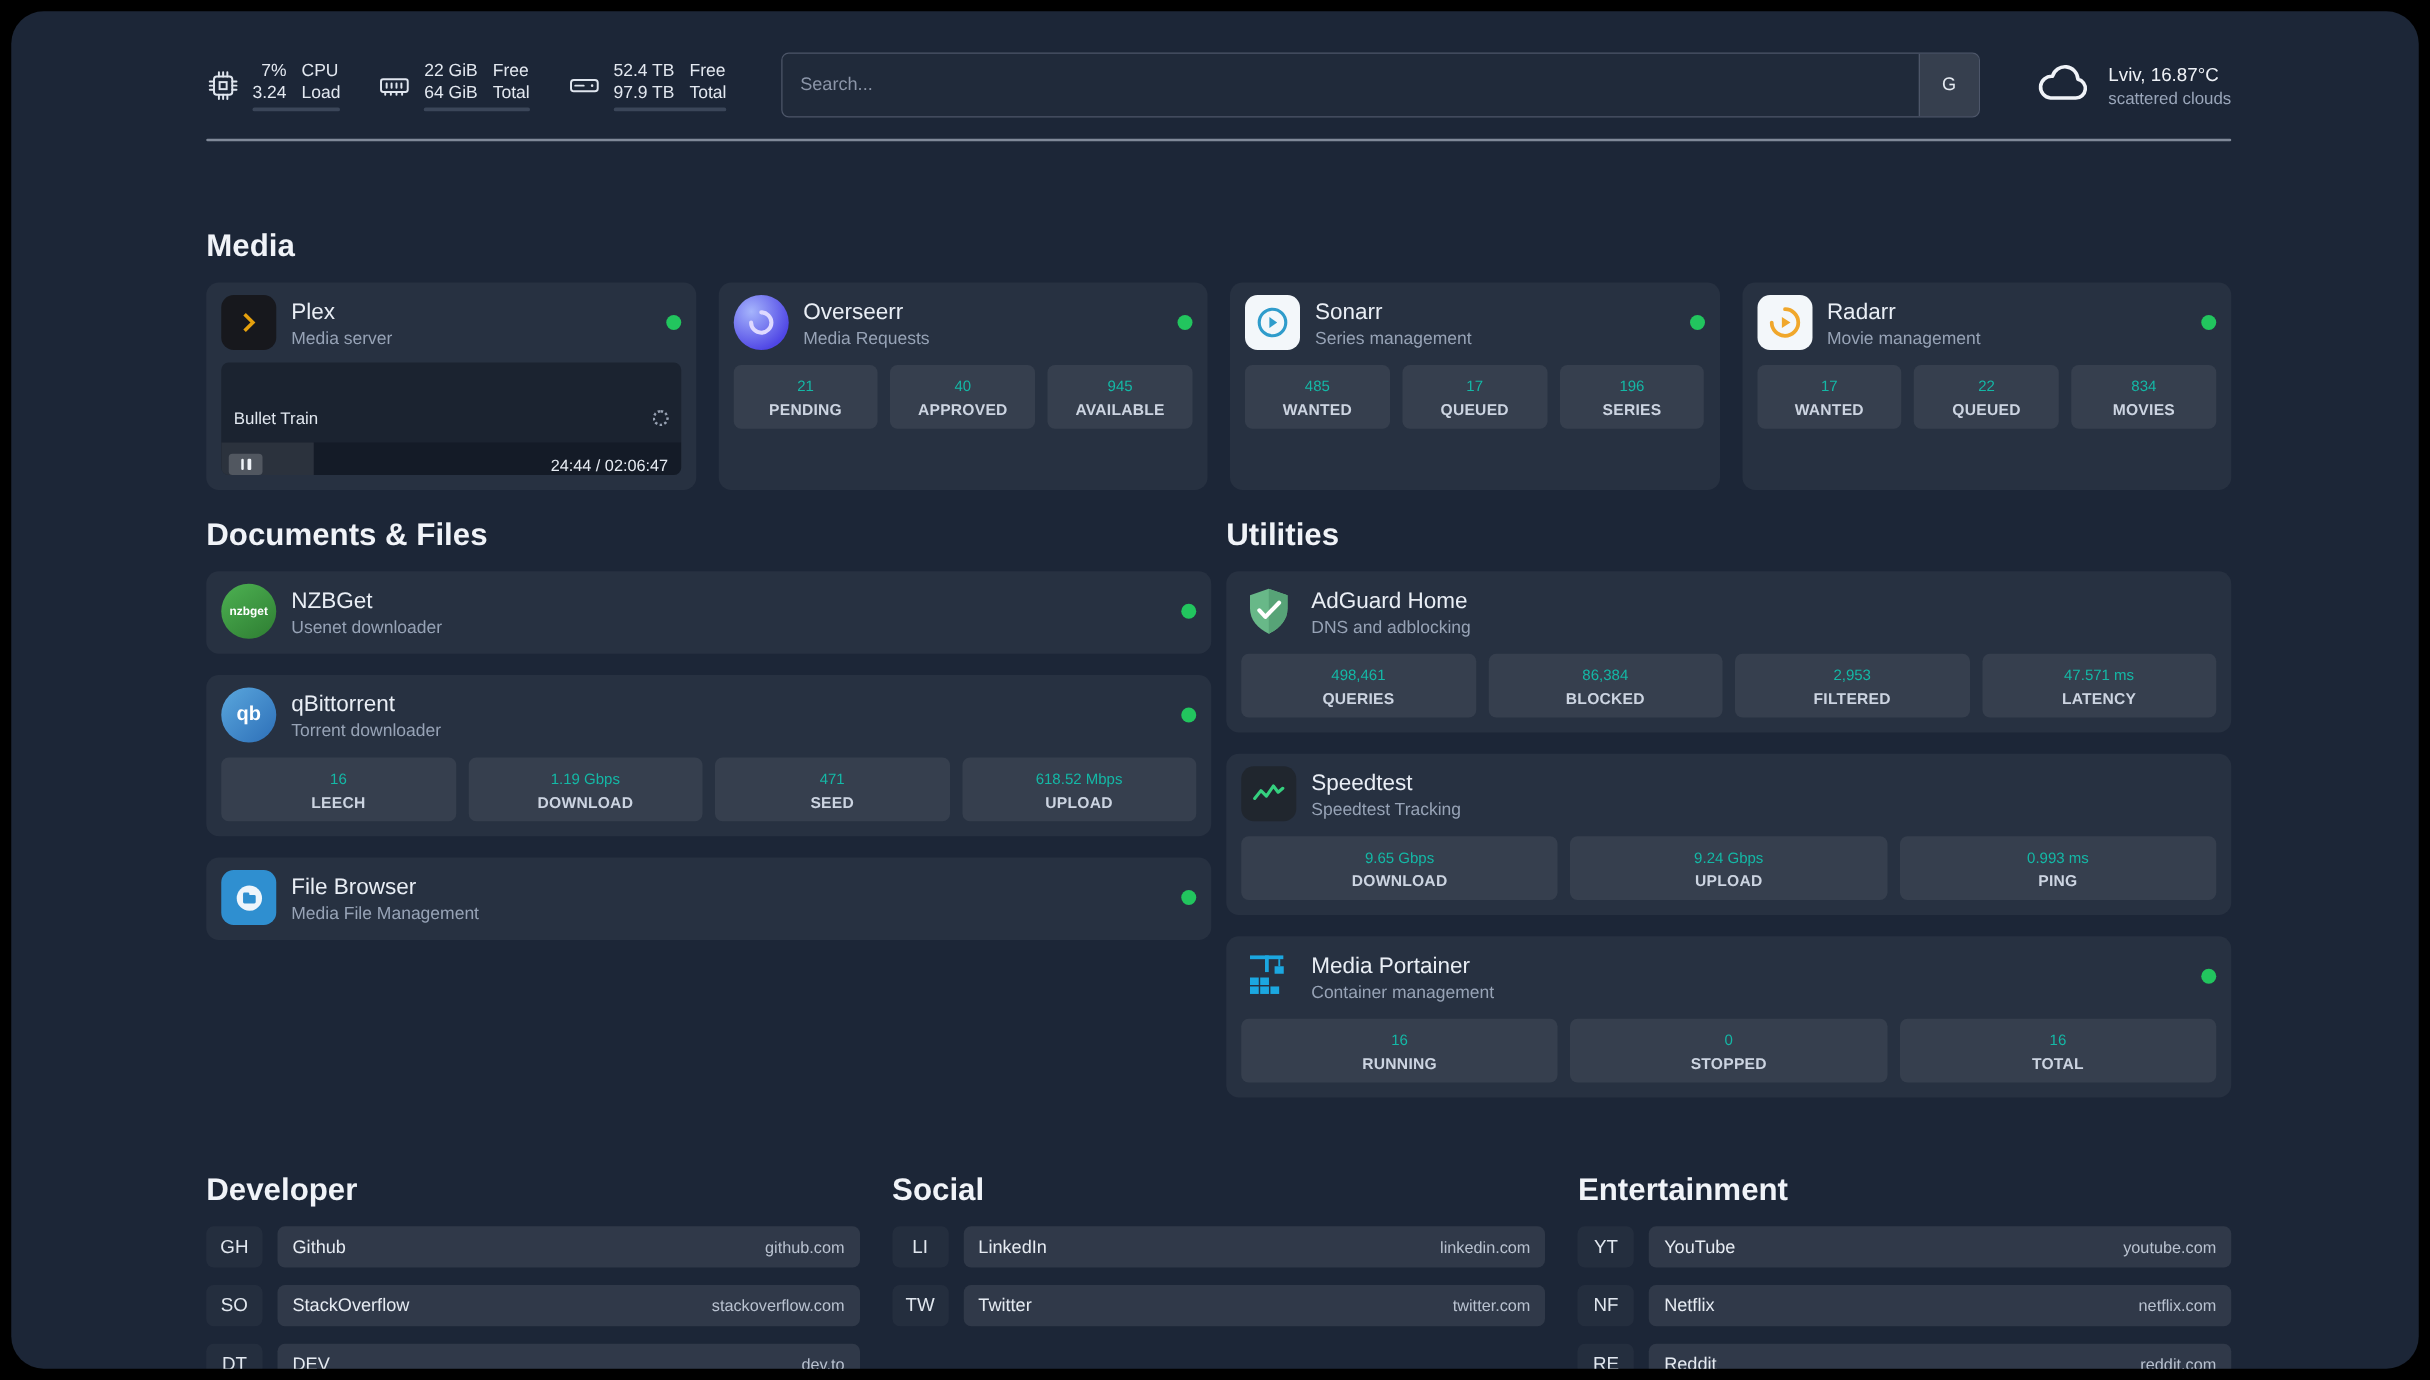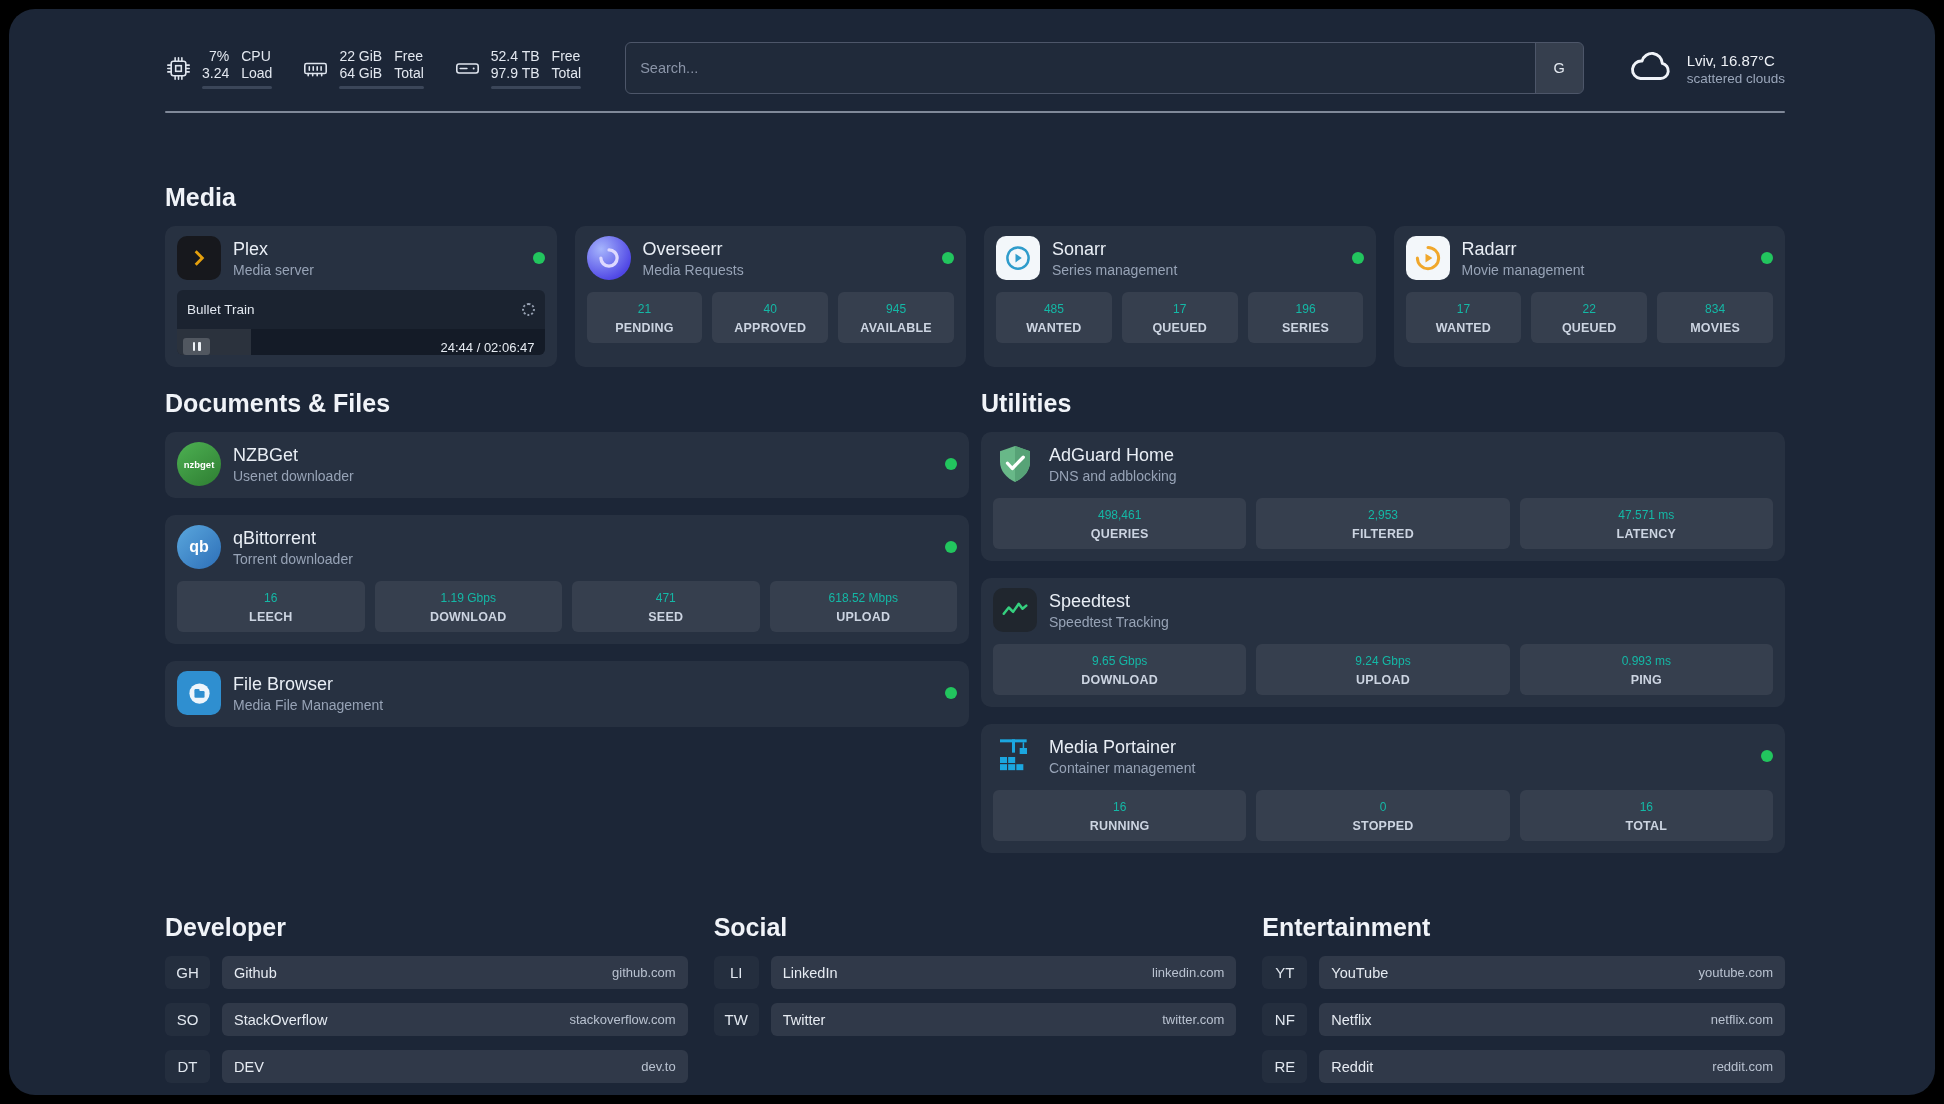--- a/index.html
+++ b/index.html
@@ -52,21 +52,21 @@
   .card-sub { font-size: 14px; color: #97a3b6; line-height: 18px; }
   .status-dot { width: 12px; height: 12px; border-radius: 50%; background: #22c55e; margin-left: auto; flex: none; }
 
   .stats { display: flex; gap: 10px; margin-top: 12px; }
   .stat { flex: 1; background: rgba(255,255,255,0.07); border-radius: 6px; text-align: center; padding: 7px 2px 8px; }
   .stat-value { font-size: 12px; color: #14b8a6; line-height: 20px; }
   .stat-label { font-size: 12.5px; font-weight: 700; color: #ccd4e1; margin-top: 2px; letter-spacing: .2px; }
 
   
   .player { margin-top: 10px; background: rgba(10,14,22,0.40); border-radius: 6px; overflow: hidden; }
-  .player-top { display: flex; align-items: center; padding: 12px 10px; font-size: 13.5px; color: #e1e7ef; }
+  .player-top { display: flex; align-items: center; padding: 12px 10px; font-size: 13.5px; color: #e1e7ef; margin-top: 25px; }
   .gear { margin-left: auto; width: 13px; height: 13px; border: 2.5px dotted #98a2b3; border-radius: 50%; cursor: pointer; }
   .player-bottom { position: relative; height: 26px; background: rgba(10,14,22,0.35);
     display: flex; align-items: flex-end; padding: 0 10px 0 6px; }
   .player-progress { position: absolute; left: 0; top: 0; bottom: 0; background: rgba(255,255,255,0.10); }
   .pause-btn { position: relative; width: 27px; height: 17px; border-radius: 3px; background: rgba(255,255,255,0.18);
     display: flex; align-items: center; justify-content: center; gap: 3px; cursor: pointer; }
   .pause-btn i { display: block; width: 2.5px; height: 9px; background: #eef2f7; border-radius: 1px; }
   .player-time { position: relative; margin-left: auto; font-size: 13px; color: #e6ebf2; }
 
   
@@ -386,20 +386,24 @@
               <div class="card-name">AdGuard Home</div>
               <div class="card-sub">DNS and adblocking</div>
             </div>
           </div>
           <div class="stats">
             <div class="stat">
               <div class="stat-value">498,461</div>
               <div class="stat-label">QUERIES</div>
             </div>
             <div class="stat">
+              <div class="stat-value">86,384</div>
+              <div class="stat-label">BLOCKED</div>
+            </div>
+            <div class="stat">
               <div class="stat-value">2,953</div>
               <div class="stat-label">FILTERED</div>
             </div>
             <div class="stat">
               <div class="stat-value">47.571 ms</div>
               <div class="stat-label">LATENCY</div>
             </div>
           </div>
         </div>
 

